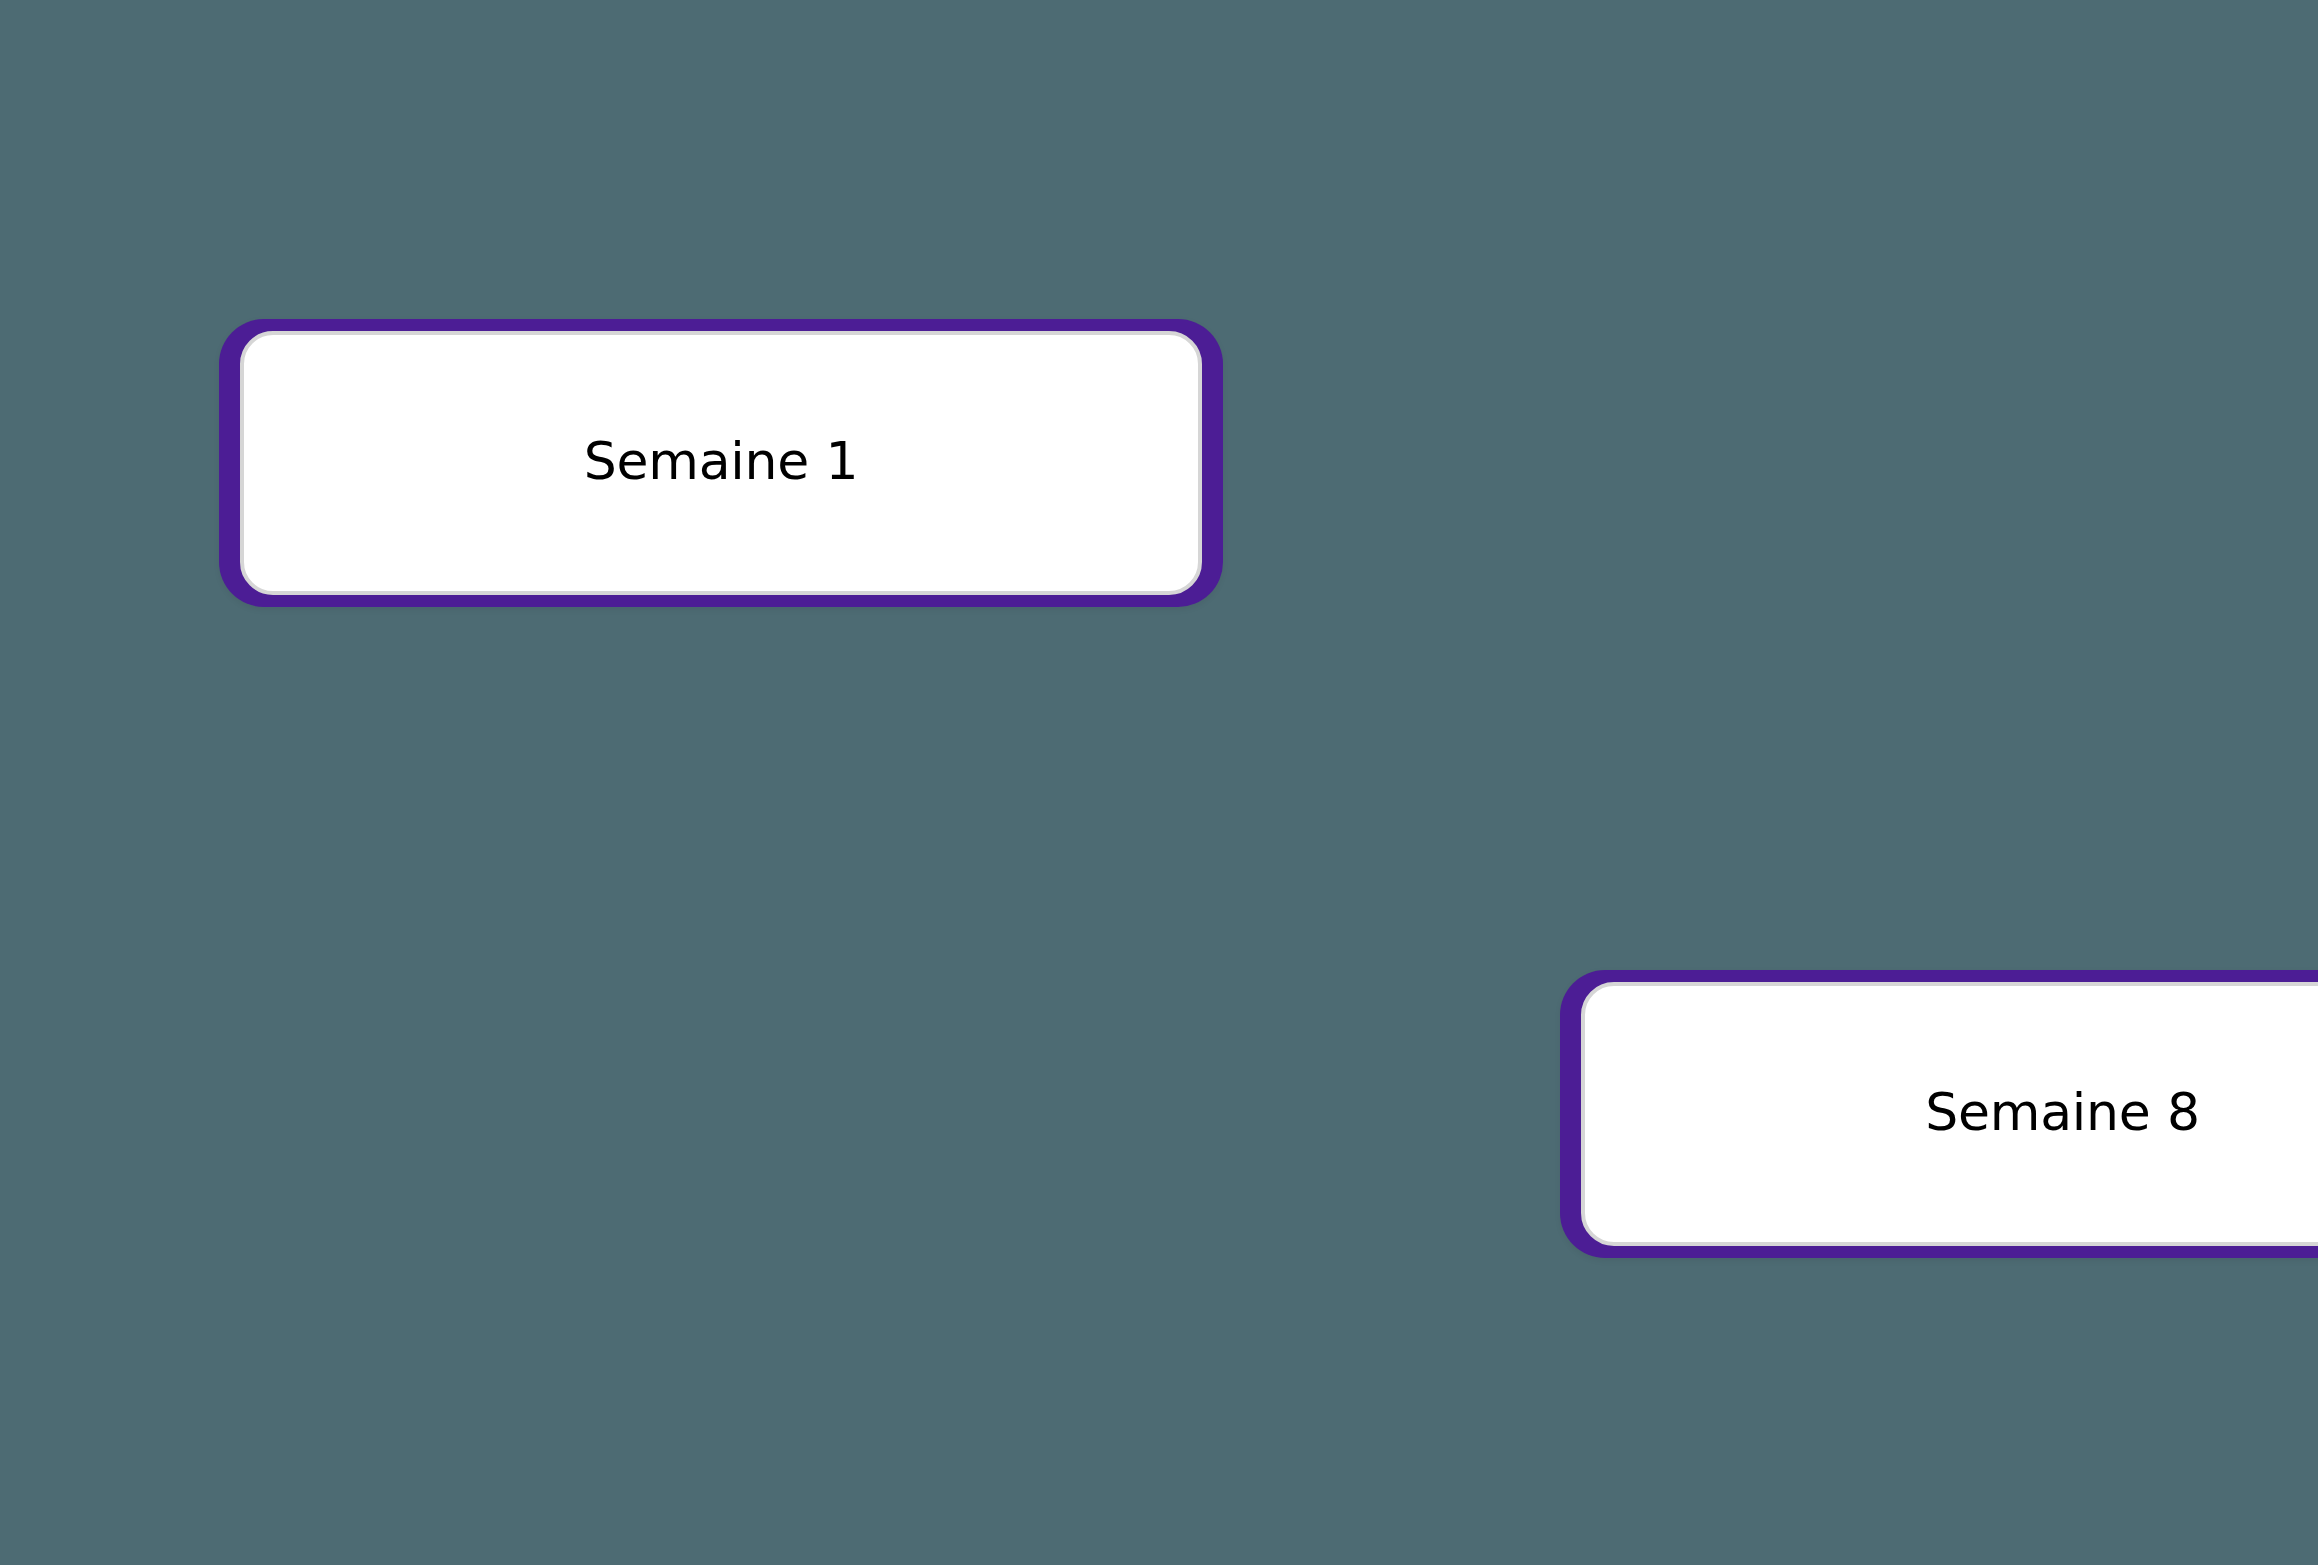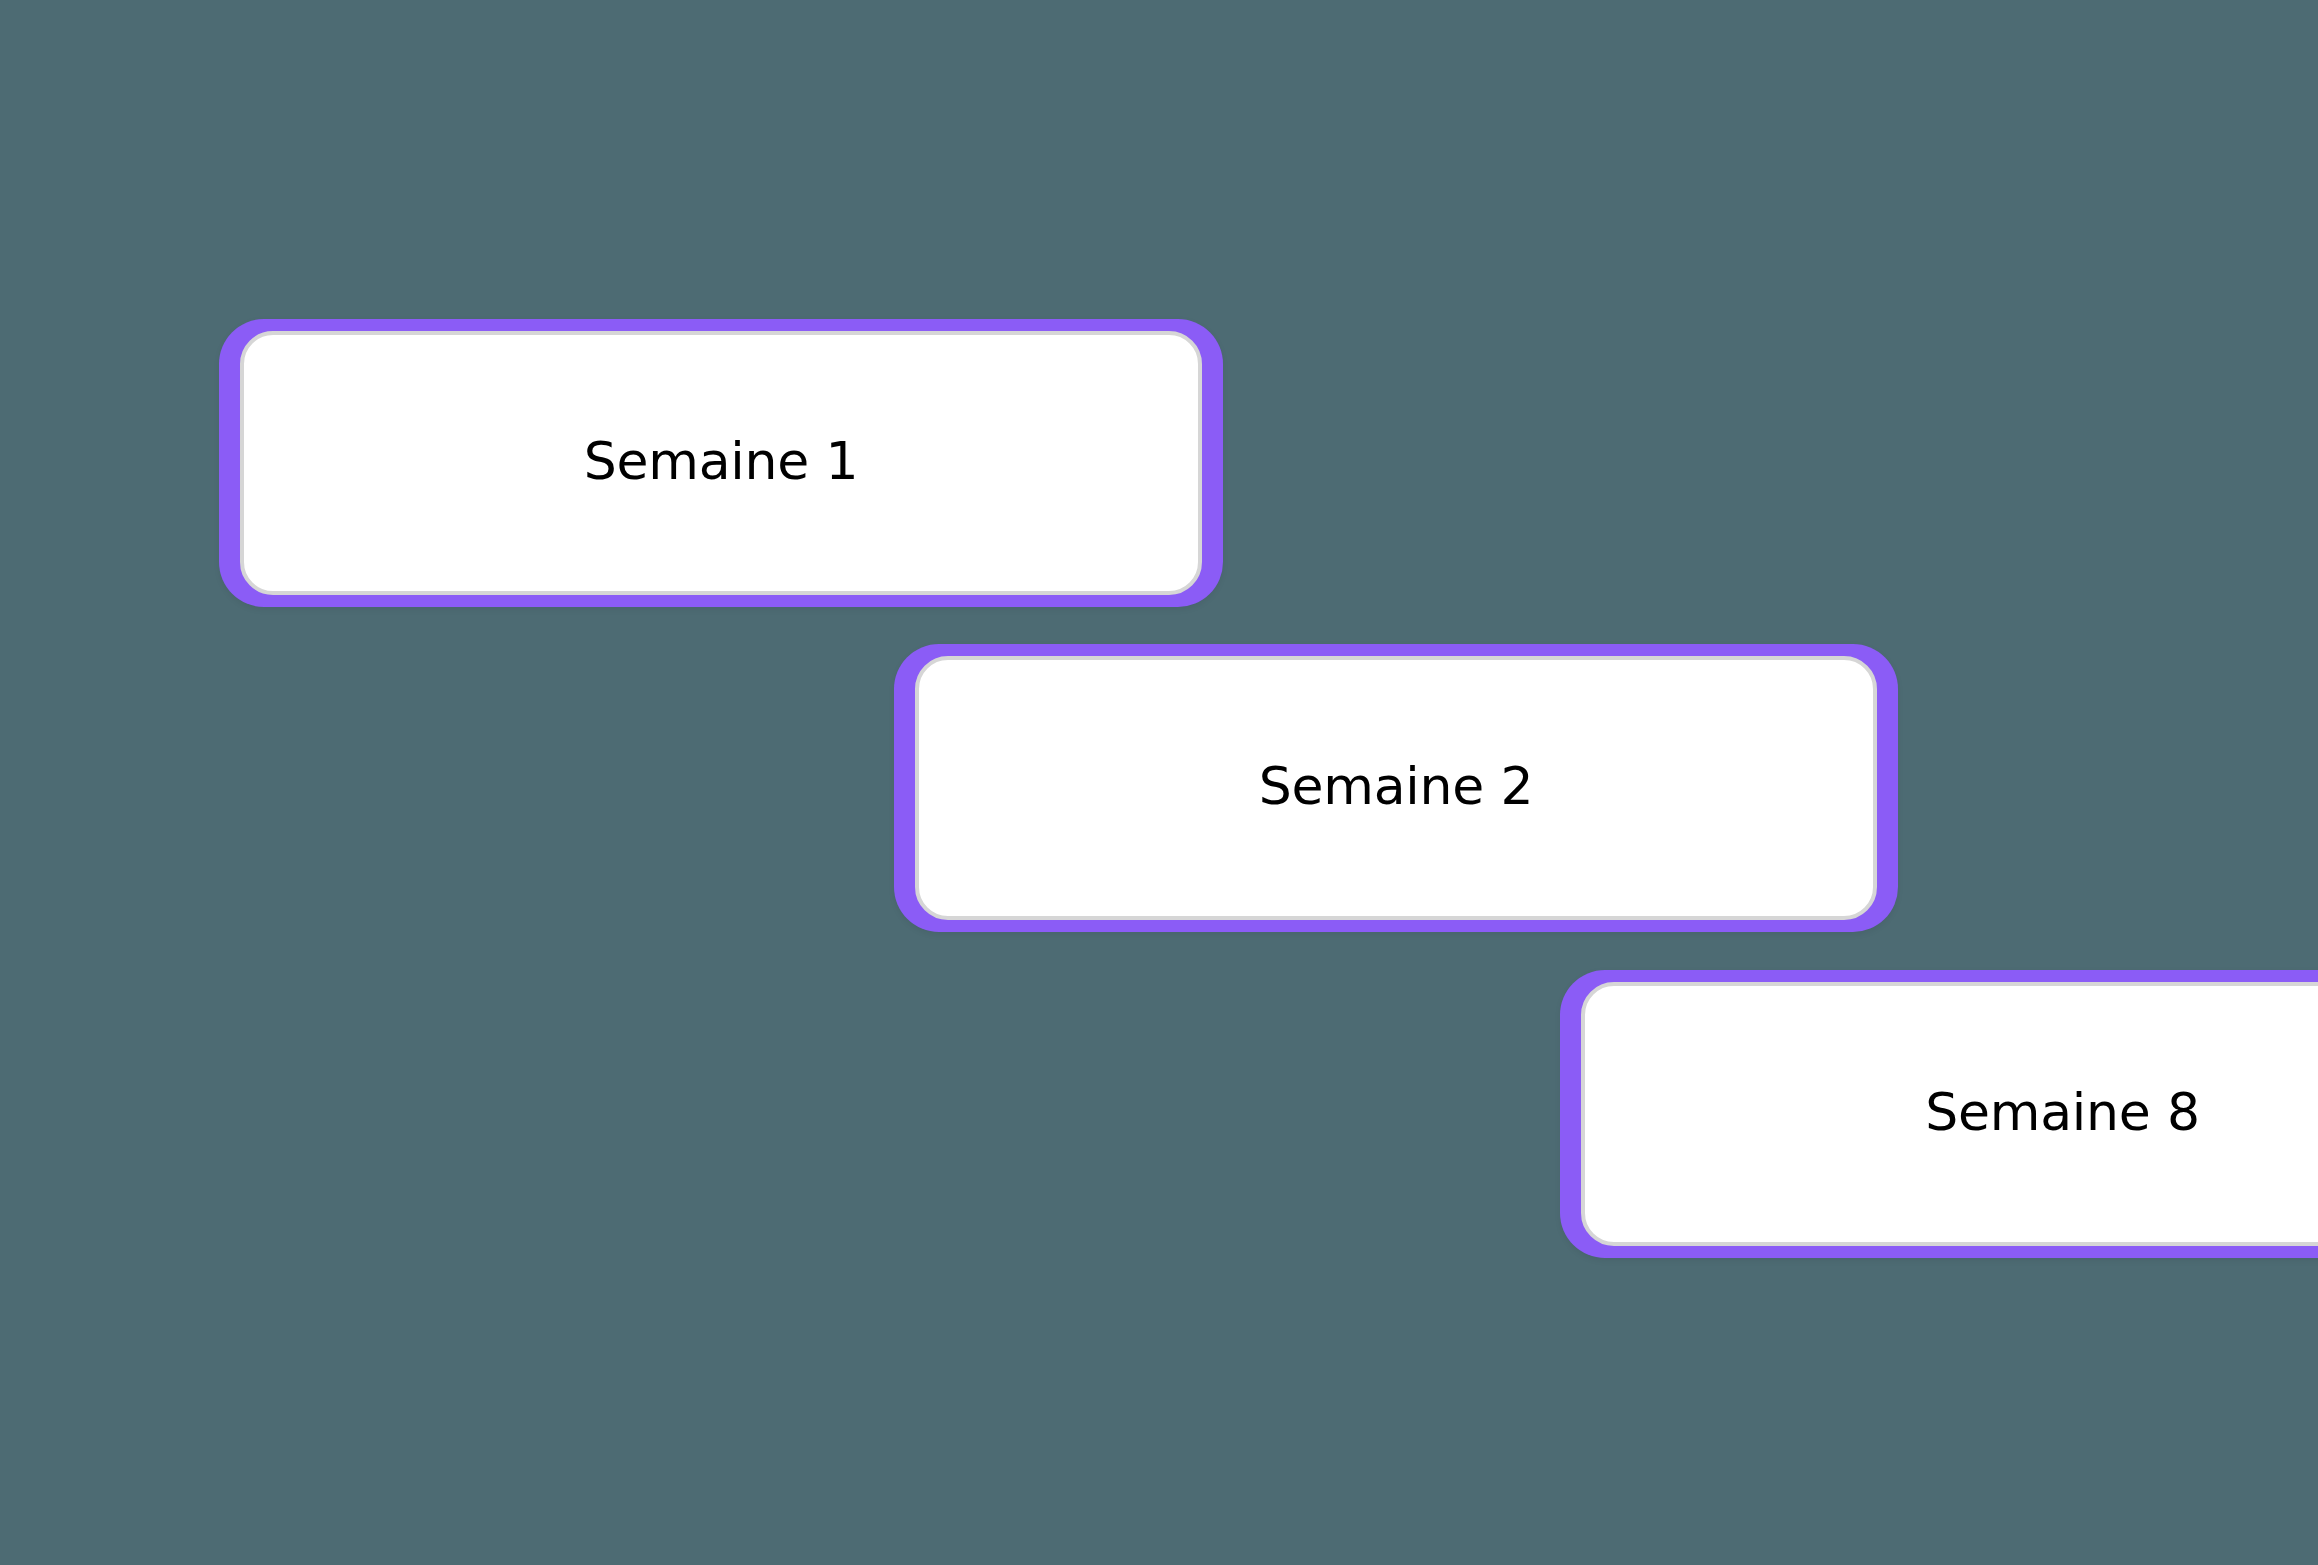--- a/index.html
+++ b/index.html
@@ -15,21 +15,21 @@
     height: 1565px;
     background: #4D6B73;
     overflow: hidden;
     font-family: "DejaVu Sans", "Liberation Sans", sans-serif;
   }
 
   
   .card {
     position: absolute;
     box-sizing: border-box;
-    background: #8b5cf6;
+    background: #4c1d95;
     border-radius: 45px;
     padding: 11.6px 21px;
     box-shadow: 0 2.8px 6.5px rgba(0,0,0,0.06);
     text-align: right;
   }
 
   
   .card-inner {
     box-sizing: border-box;
     width: 100%;
@@ -63,25 +63,20 @@
 <body>
 
 <div id="stage">
 
   <div class="card" id="card-1">
     <div class="card-inner">
       <span class="card-label">Semaine 1</span>
     </div>
   </div>
 
-  <div class="card" id="card-2">
-    <div class="card-inner">
-      <span class="card-label">Semaine 2</span>
-    </div>
-  </div>
 
   <div class="card" id="card-3">
     <div class="card-inner">
       <span class="card-label">Semaine 8</span>
     </div>
   </div>
 
 </div>
 
 

